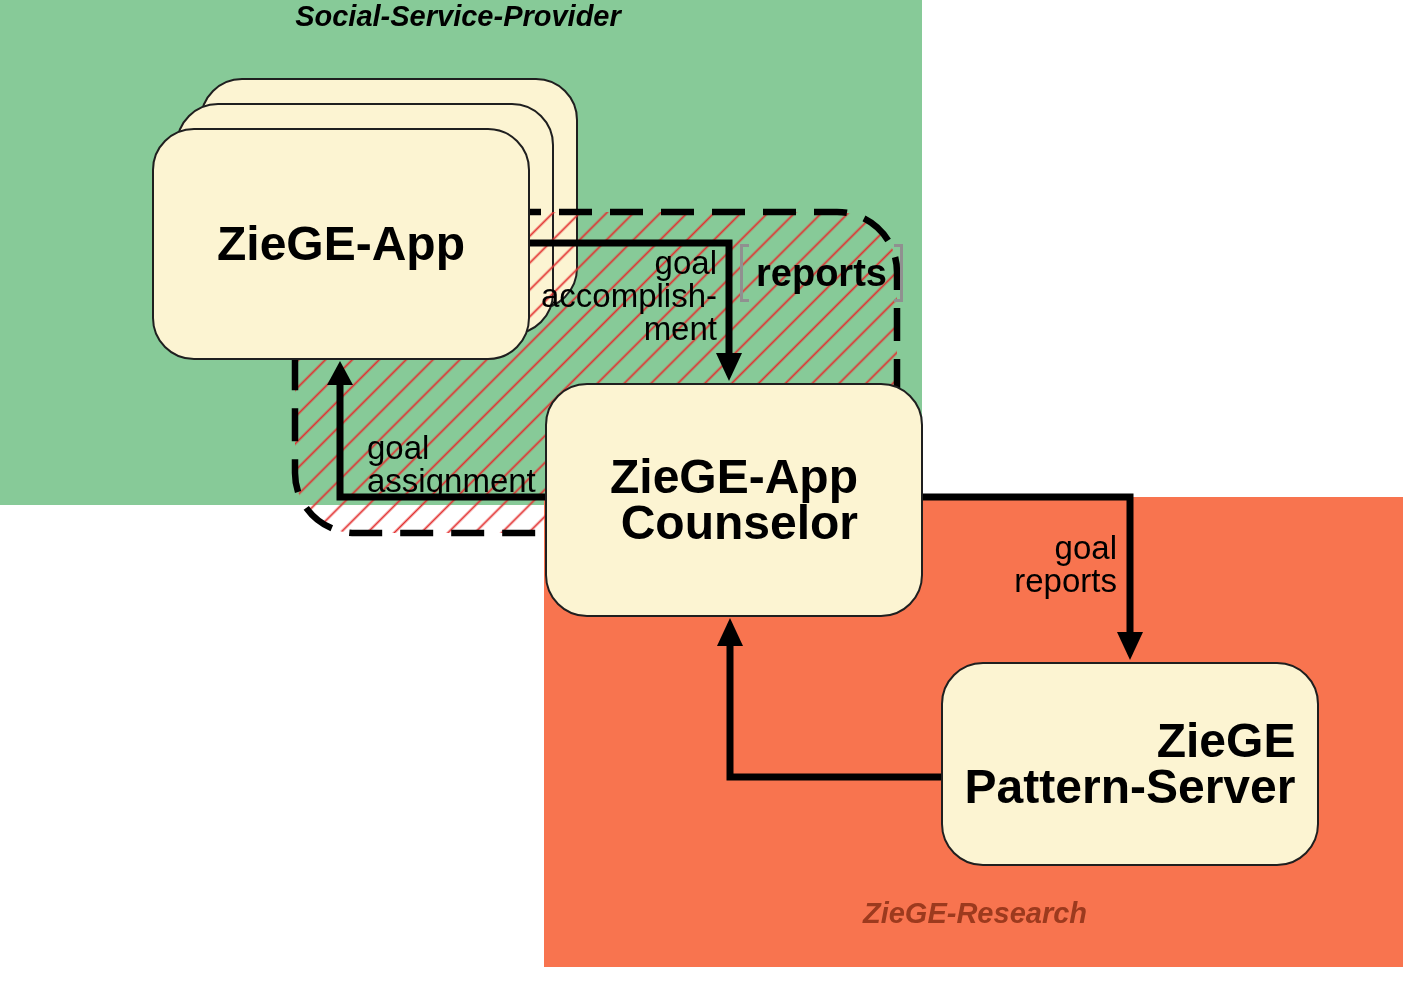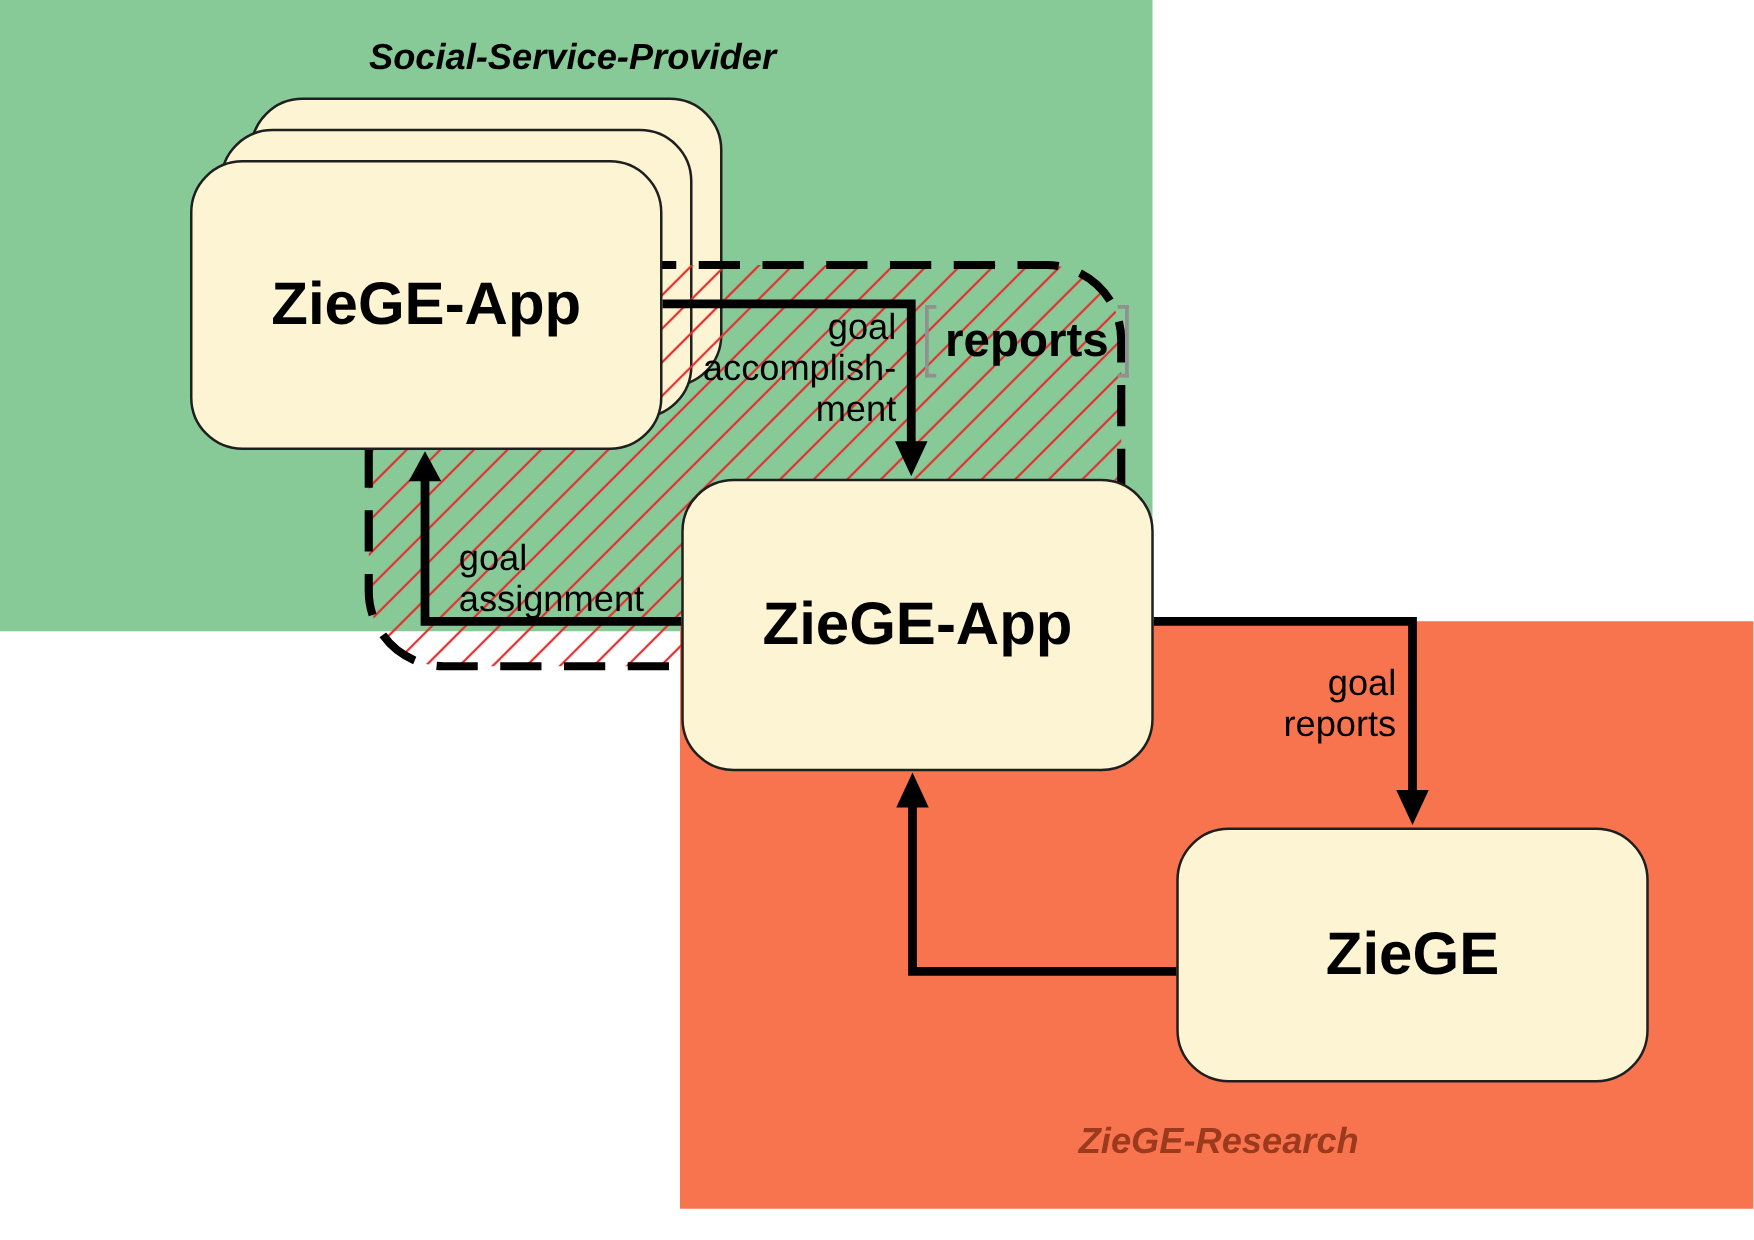--- a/index.html
+++ b/index.html
@@ -19,21 +19,21 @@
 
   .region-label {
     z-index: 2;
     font-weight: bold;
     font-style: italic;
     font-size: 29px;
     line-height: 32px;
     text-align: center;
     color: var(--text-black);
   }
-  .label-ssp { left: 158px; top: 30px;  width: 600px; }
+  .label-ssp { left: 158px; top: 0;  width: 600px; }
   .label-zr  { left: 675px; top: 897px; width: 600px; color: var(--research-label); }
 
   
   .node {
     position: absolute;
     background: var(--node-cream);
     border: 2px solid var(--node-border);
     border-radius: 42px;
     box-sizing: border-box;
     display: flex;
@@ -61,21 +61,21 @@
   .overlay.arrow-layer { z-index: 6; }
 
   .hatch-line    { stroke: var(--hatch-red); stroke-width: 1.8; }
   .matrix-border { fill: none; stroke: var(--arrow-black); stroke-width: 6.5; stroke-dasharray: 33 18; }
   .arrow-line    { fill: none; stroke: var(--arrow-black); stroke-width: 7; }
   .arrow-head    { fill: var(--arrow-black); stroke: none; }
 
   
   .edge-label {
     z-index: 7;
-    font-size: 29px;
+    font-size: 33px;
     line-height: 33px;
     color: var(--text-black);
     white-space: nowrap;
   }
   .edge-label span { display: block; }
   .align-right { text-align: right; }
   .align-left  { text-align: left; }
   .lbl-accomplishment { right: 686px; top: 246px; }
   .lbl-assignment     { left: 367px;  top: 431px; }
   .lbl-reports        { right: 286px; top: 531px; }
@@ -132,26 +132,28 @@
 
   <div class="abs node client-front">
     <div class="node-title">
       <span>ZieGE-App</span>
     </div>
   </div>
 
   <div class="abs node counselor">
     <div class="node-title">
       <span>ZieGE-App</span>
+      <span>Counselor</span>
     </div>
   </div>
 
   <div class="abs node pattern-server">
     <div class="node-title">
       <span>ZieGE</span>
+      <span>Pattern-Server</span>
     </div>
   </div>
 
   <svg class="abs overlay arrow-layer" viewBox="0 0 1403 992">
     <g>
       <path class="arrow-line" d="M530,243 H729 V354"></path>
       <polygon class="arrow-head" points="729,381 716,353 742,353"></polygon>
     </g>
     <g>
       <path class="arrow-line" d="M545,497 H340 V384"></path>

